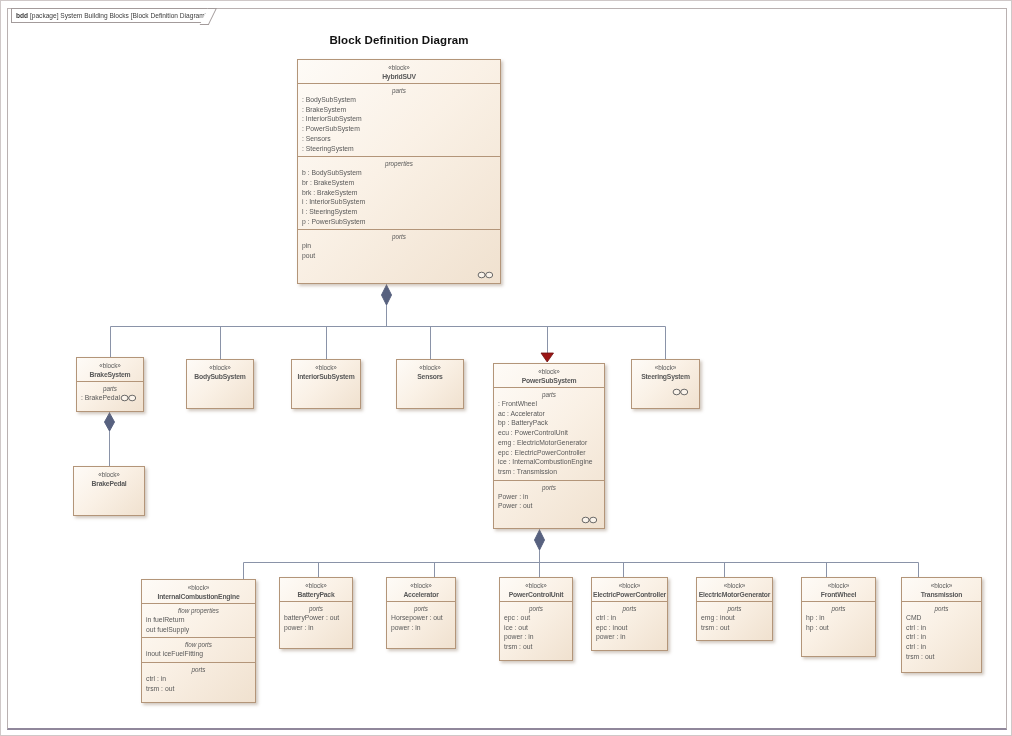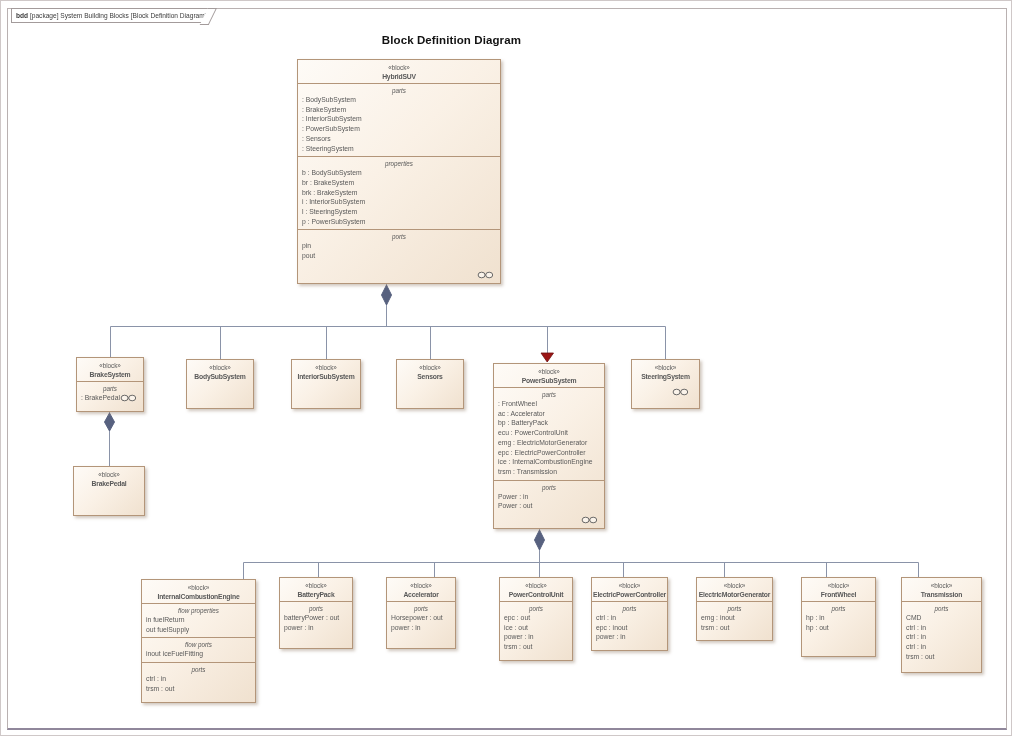--- a/index.html
+++ b/index.html
@@ -18,21 +18,21 @@
     display:flex;align-items:center;
     font-size:6.6px;color:#3c3c3c;padding:0 2px 0 4px;white-space:pre;
   }
   .frame-tab::after{
     content:"";position:absolute;top:-1px;right:-8px;width:8px;height:calc(100% + 2px);
     background:#fff;border:1px solid #a39b9b;border-left:0;
     transform:skewX(-26deg);transform-origin:0 0;
   }
   .tab-bold{font-weight:bold;}
   .diagram-title{
-    position:absolute;left:276px;top:33px;width:244px;text-align:right;
+    position:absolute;left:276px;top:33px;width:244px;text-align:center;
     font-size:11.5px;font-weight:bold;color:#121212;letter-spacing:0.1px;
   }
   .connectors{position:absolute;left:0;top:0;z-index:1;}
   .block{
     position:absolute;box-sizing:border-box;z-index:2;
     background:linear-gradient(135deg,#fefbf7 0%,#faf1e6 45%,#f0e1cf 100%);
     border:1px solid #b39579;
     box-shadow:2px 2px 3px rgba(150,130,110,0.45);
     color:#595959;overflow:hidden;
   }

